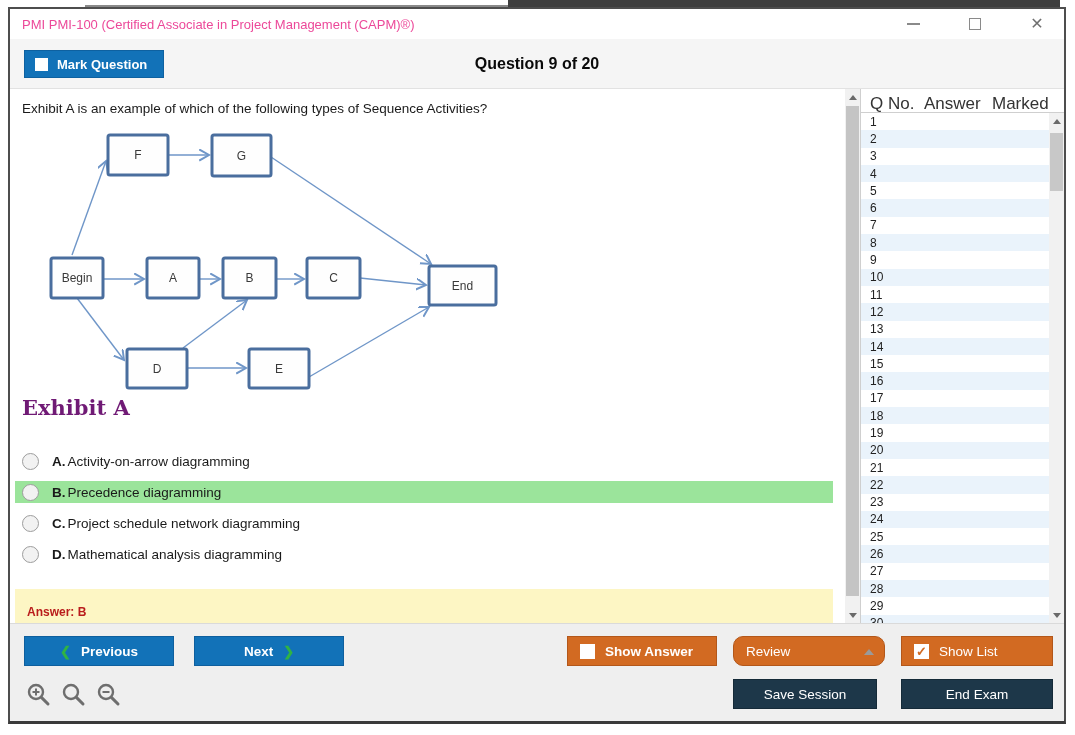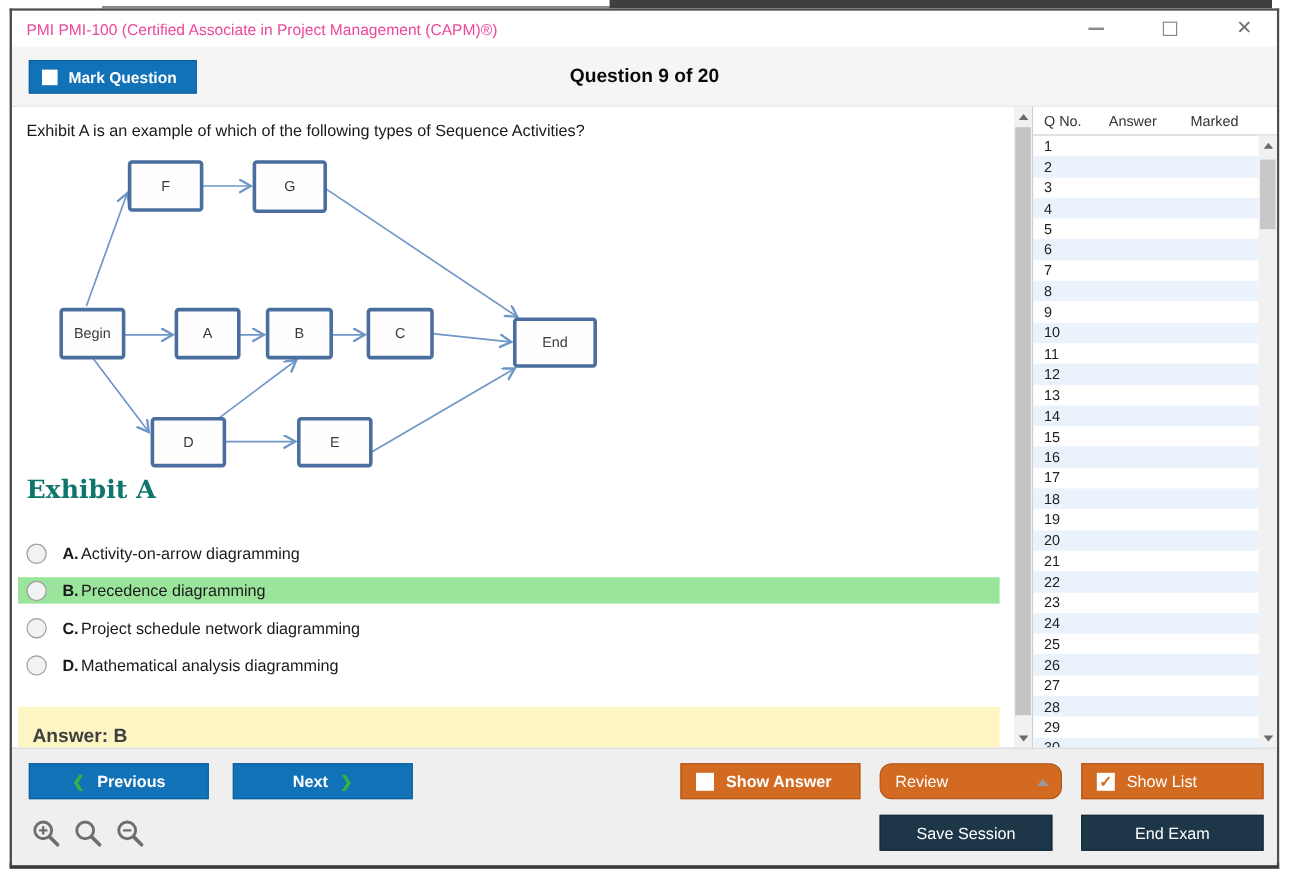--- a/index.html
+++ b/index.html
@@ -36,48 +36,48 @@
                align-items:center; justify-content:center; font-size:16px; font-weight:bold; color:#0a0a0a; }
 
   
   .content { position:absolute; left:0; top:80px; width:835px; height:534px; background:#fff; overflow:hidden; }
   .question-text { position:absolute; left:12px; top:12px; font-size:13.5px; color:#1a1a1a; }
   #diagram-svg { position:absolute; left:30px; top:43px; }
   .node-rect { fill:#fefefe; stroke:#4a6e9e; stroke-width:3; }
   .node-label { font-family:"Liberation Sans", sans-serif; font-size:12px; fill:#3a3a3a; }
   .edge-line { stroke:#6f96c8; stroke-width:1.4; fill:none; }
   .exhibit-label { position:absolute; left:12px; top:306px; font-family:"DejaVu Serif", serif;
-                   font-weight:bold; font-size:21px; color:#0f766e; }
+                   font-weight:bold; font-size:21px; color:#701a75; }
 
   
   .options { position:absolute; left:5px; top:361px; width:818px; }
   .option-row { height:22px; margin-bottom:9px; display:flex; align-items:center; padding-left:7px; cursor:pointer; }
   .option-row.highlight { background:#9be49b; }
   .radio { width:17px; height:17px; border-radius:50%; border:1.5px solid #9d9d9d; background:#f2f2f2; flex:none; }
   .option-letter { margin-left:13px; font-size:13.5px; font-weight:bold; color:#1a1a1a; }
   .option-text { margin-left:2px; font-size:13.5px; color:#1a1a1a; }
 
   
   .answer-box { position:absolute; left:5px; top:500px; width:818px; height:34px;
                 background:#fdf6c4; overflow:hidden; }
-  .answer-text { position:absolute; left:12px; top:16px; font-size:16px; font-weight:bold; color:#404040; }
+  .answer-text { position:absolute; left:12px; top:16px; font-size:12px; font-weight:bold; color:#b91c1c; }
 
   
   .main-scroll { position:absolute; left:835px; top:80px; width:15px; height:534px; background:#f1f1f1; }
   .sb-arrow { position:absolute; left:0; width:15px; height:16px; background:#f1f1f1;
               display:flex; align-items:center; justify-content:center; cursor:pointer; }
   .tri-up   { width:0; height:0; border-left:4px solid transparent; border-right:4px solid transparent; border-bottom:5px solid #6a6a6a; }
   .tri-down { width:0; height:0; border-left:4px solid transparent; border-right:4px solid transparent; border-top:5px solid #6a6a6a; }
   .main-thumb { position:absolute; left:1px; top:17px; width:13px; height:490px; background:#c4c4c4; cursor:grab; }
 
   
   .qlist { position:absolute; left:850px; top:80px; width:204px; height:534px; background:#fff;
            border-left:1px solid #cfcfcf; }
   .qlist-header { position:absolute; left:0; top:0; width:100%; height:24px; background:#fff;
-                  border-bottom:1px solid #cfcfcf; font-size:12px; color:#333; }
+                  border-bottom:1px solid #cfcfcf; font-size:17px; color:#333; }
   .qlh { position:absolute; top:5px; }
   .qlh-no { left:9px; } .qlh-answer { left:63px; } .qlh-marked { left:131px; }
   .qlist-body { position:absolute; left:0; top:24px; width:188px; height:510px; overflow:hidden; }
   .qrow { height:17.3px; font-size:12px; color:#222; padding-left:9px; display:flex; align-items:center; cursor:pointer; }
   .qrow:nth-child(even) { background:#eaf3fb; }
   .qlist-scroll { position:absolute; right:0; top:24px; width:15px; height:510px; background:#f1f1f1; }
   .qlist-thumb { position:absolute; left:1px; top:20px; width:13px; height:58px; background:#c8c8c8; cursor:grab; }
 
   
   .toolbar { position:absolute; left:0; top:614px; width:100%; height:98px; background:#efefef;

